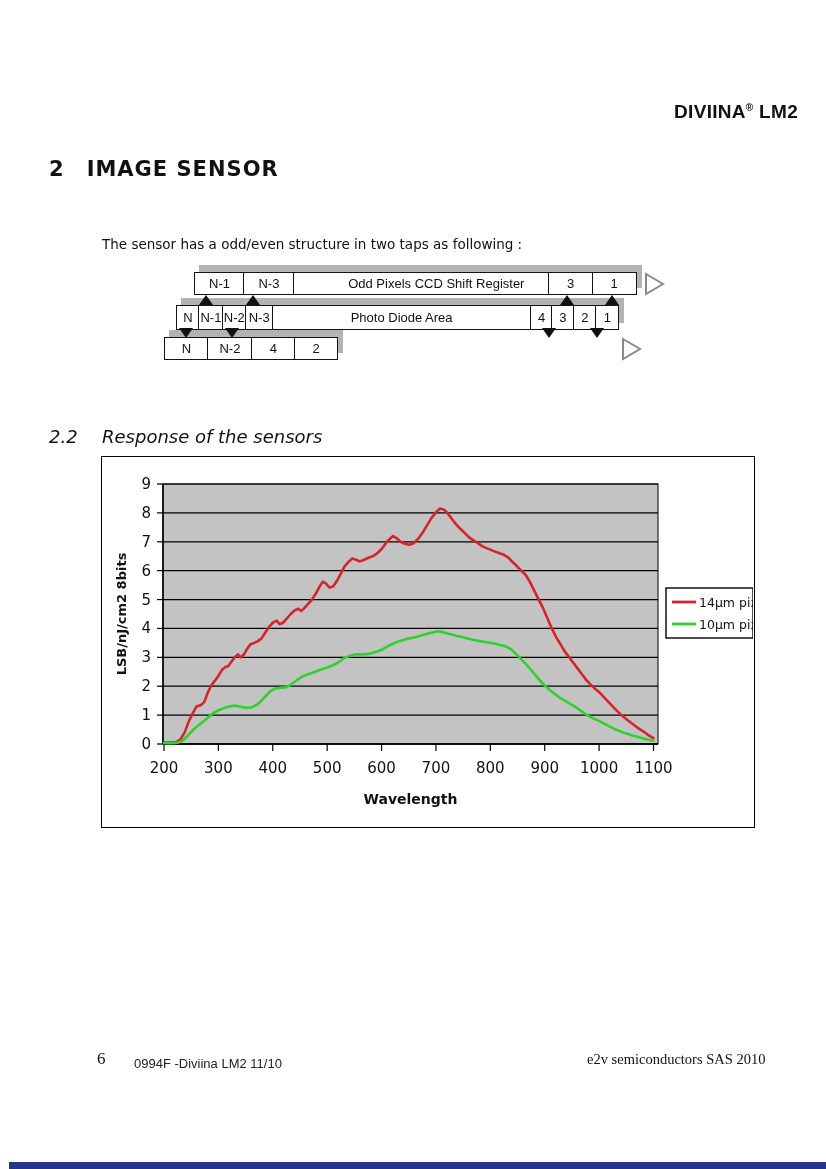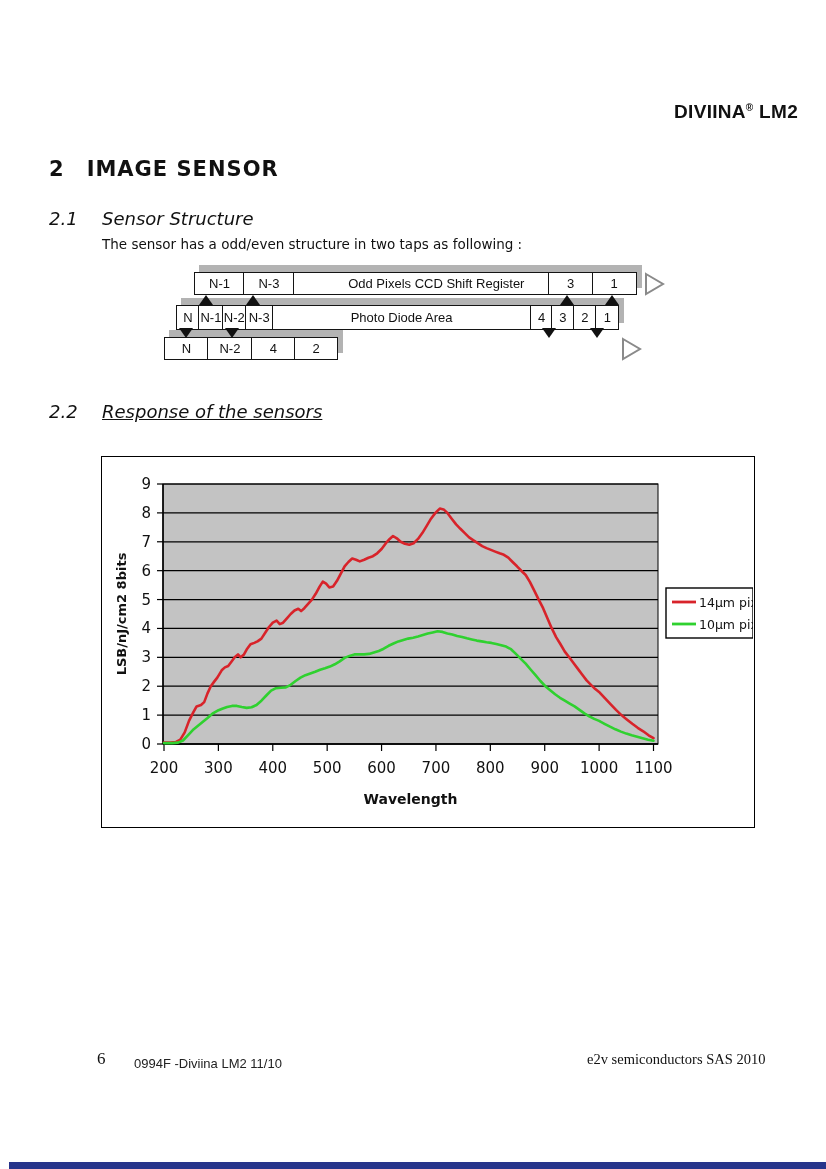--- a/index.html
+++ b/index.html
@@ -43,23 +43,20 @@
 <body>
 
 <div class="page">
 
   <div class="brand"><span>DIVIINA</span><sup>®</sup><span> LM2</span></div>
 
   <div class="h-section">
     <span class="num">2</span><span>IMAGE SENSOR</span>
   </div>
 
-  <div class="h-sub" style="left:40px;top:208px;">
-    <span class="num">2.1</span><span>Sensor Structure</span>
-  </div>
   <div class="body-text">The sensor has a odd/even structure in two taps as following :</div>
 
   <div class="diag-row" style="left:185px;top:272px;height:23px;">
     <div class="diag-cell first" style="width:51px;">N-1</div>
     <div class="diag-cell" style="width:51px;">N-3</div>
     <div class="diag-cell" style="width:257px;padding-left:30px;">Odd Pixels CCD Shift Register</div>
     <div class="diag-cell" style="width:45px;">3</div>
     <div class="diag-cell" style="width:45px;">1</div>
   </div>
 
@@ -92,21 +89,21 @@
   <span class="tri down" style="left:533px;top:328px;"></span>
   <span class="tri down" style="left:581px;top:328px;"></span>
 
   <svg class="out-arrow" style="left:636px;top:272px;" width="20" height="24">
     <polygon points="1,2 18,12 1,22" fill="#fff" stroke="#8a8a8a" stroke-width="2"></polygon>
   </svg>
   <svg class="out-arrow" style="left:613px;top:337px;" width="20" height="24">
     <polygon points="1,2 18,12 1,22" fill="#fff" stroke="#8a8a8a" stroke-width="2"></polygon>
   </svg>
 
-  <div class="h-sub" style="left:40px;top:401px;text-decoration:underline;">
+  <div class="h-sub" style="left:40px;top:426px;">
     <span class="num">2.2</span><span>Response of the sensors</span>
   </div>
 
   <div class="chart-box">
     <svg width="651" height="369" viewBox="0 0 651 369">
         <rect x="61" y="27" width="495" height="260" fill="#c3c3c3" stroke="#000" stroke-width="1"></rect>
         <line x1="61" y1="287" x2="556" y2="287" stroke="#000" stroke-width="1.2"></line>
         <line x1="55" y1="287" x2="61" y2="287" stroke="#000" stroke-width="1.2"></line>
         <text x="49" y="292" text-anchor="end" font-size="15" fill="#111" font-family="&quot;DejaVu Sans&quot;, sans-serif">0</text>
         <line x1="61" y1="258.1111111111111" x2="556" y2="258.1111111111111" stroke="#000" stroke-width="1.2"></line>

